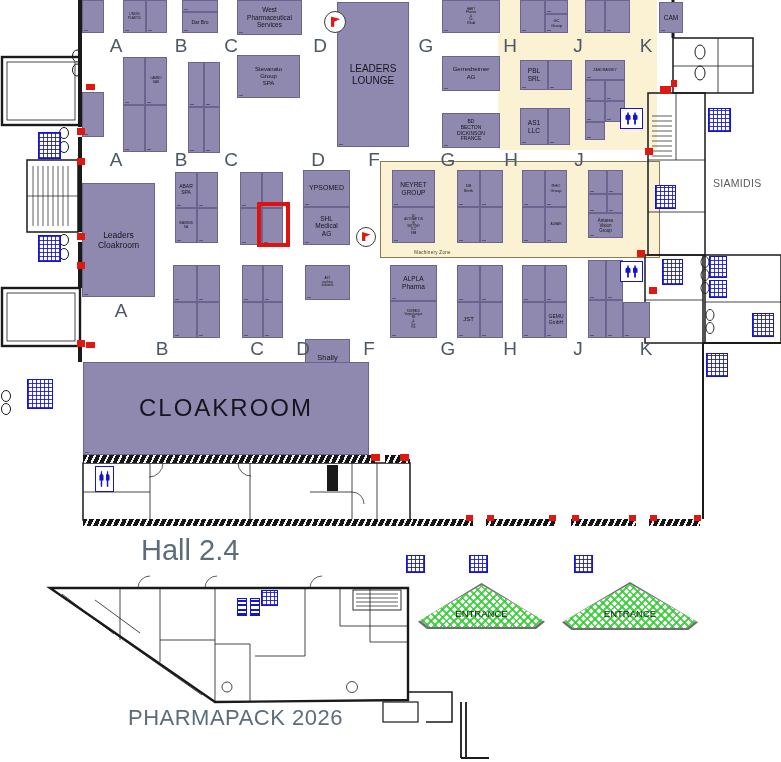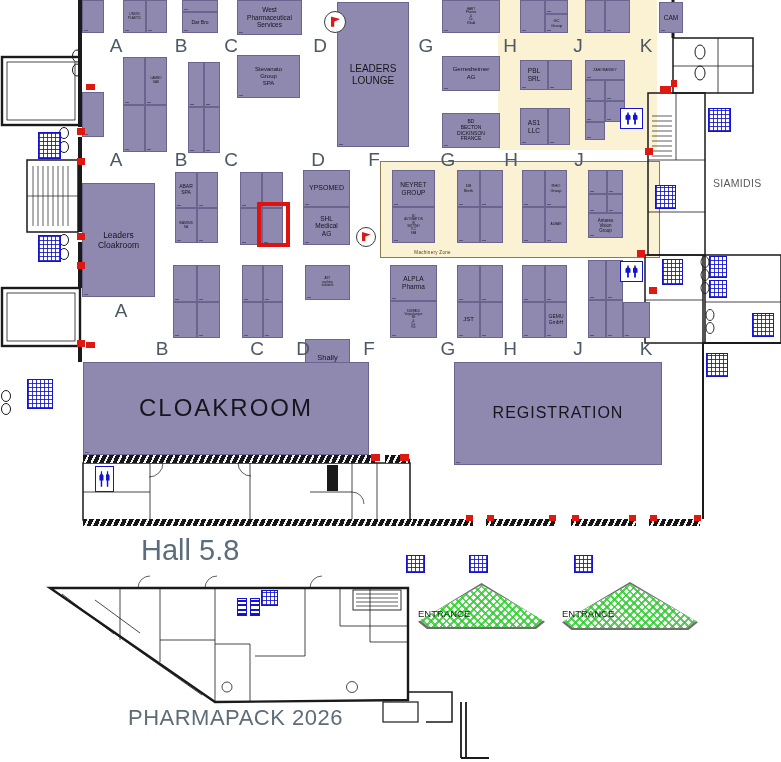--- a/index.html
+++ b/index.html
@@ -41,21 +41,21 @@
   .icon-flag{border:1.6px solid #3c3c3c;border-radius:50%;background:#fff;}
   .flag-inner{position:absolute;left:28%;top:22%;width:48%;height:52%;background:#E01812;
     clip-path:polygon(0 0,100% 26%,38% 52%,38% 100%,0 100%);}
   .entrance{position:absolute;z-index:2;}
   .tri-outer{position:absolute;inset:0;background:#6e6e6e;clip-path:polygon(50% 0,100% 84%,93% 100%,7% 100%,0 84%);}
   .tri-inner{position:absolute;inset:2px;
     background:
       repeating-linear-gradient(45deg,rgba(44,203,44,.8) 0 2px,transparent 2px 5.5px),
       repeating-linear-gradient(-45deg,rgba(44,203,44,.8) 0 2px,transparent 2px 5.5px),#fff;
     clip-path:polygon(50% 0,100% 84%,93% 100%,7% 100%,0 84%);}
-  .ent-label{position:absolute;left:0;right:0;top:55%;text-align:left;font-size:9.5px;color:#1c1c1c;z-index:1;}
+  .ent-label{position:absolute;left:0;right:0;top:55%;text-align:center;font-size:9.5px;color:#1c1c1c;z-index:1;}
 </style>
 </head>
 <body>
 
 <div id="plan">
 
   <svg viewBox="0 0 781 762" width="781" height="762">
     <g fill="none" stroke="#1a1a1a">
       <path stroke-width="4" d="M80 0V127M80 137V232M80 242V288M80 346V362"></path>
       <rect x="2" y="57" width="78" height="68" stroke-width="2.4"></rect>
@@ -100,21 +100,21 @@
       <circle cx="352" cy="687" r="5.5" stroke-width=".8"></circle>
       <rect x="353" y="590" width="48" height="20" stroke-width=".9"></rect>
       <path stroke-width=".7" d="M356 594h42M356 598h42M356 602h42M356 606h42"></path>
       <path stroke-width=".7" d="M138 588a12 12 0 0 1 12-12M310 588a12 12 0 0 1 12-12M205 588a12 12 0 0 1 12-12"></path>
       <path stroke-width="1.5" d="M408 692h44v30h-26"></path>
       <rect x="383" y="702" width="35" height="20" stroke-width="1.2"></rect>
       <path stroke-width="1.8" d="M466 702v56M461 702v56M461 758h28"></path>
     </g>
   </svg>
 
-  <div class="maplabel" id="hall-label">Hall 5.8</div>
+  <div class="maplabel" id="hall-label">Hall 2.4</div>
   <div class="maplabel" id="event-label">PHARMAPACK 2026</div>
   <div class="maplabel" id="catering-label">SIAMIDIS</div>
 <div class="zone" style="left: 498px; top: 0px; width: 159px; height: 150px; background: rgb(251, 242, 211);"></div>
     <div class="zone" style="left: 380px; top: 161px; width: 280px; height: 97px; background: rgb(251, 242, 211); border: 1.5px solid rgb(138, 122, 82);">
       <span class="zone-label">Machinery Zone</span>
     </div>
     <div class="hatchwall" style="left: 83px; top: 455px; width: 292px; height: 8px;"></div>
     <div class="hatchwall" style="left: 385px; top: 455px; width: 25px; height: 8px;"></div>
     <div class="hatchwall" style="left: 83px; top: 519px; width: 330px; height: 7px;"></div>
     <div class="hatchwall" style="left: 413px; top: 519px; width: 60px; height: 7px;"></div>
@@ -244,21 +244,20 @@
     <div class="booth" style="left: 545px; top: 265px; width: 22px; height: 37px; font-size: 3px;"></div>
     <div class="booth" style="left: 522px; top: 302px; width: 23px; height: 36px; font-size: 3px;"></div>
     <div class="booth" style="left: 545px; top: 302px; width: 22px; height: 36px; font-size: 5px;">GEMU
 GmbH</div>
     <div class="booth" style="left: 588px; top: 260px; width: 18px; height: 40px; font-size: 3px;"></div>
     <div class="booth" style="left: 606px; top: 260px; width: 17px; height: 40px; font-size: 3px;"></div>
     <div class="booth" style="left: 588px; top: 300px; width: 18px; height: 38px; font-size: 3px;"></div>
     <div class="booth" style="left: 606px; top: 300px; width: 17px; height: 38px; font-size: 3px;"></div>
     <div class="booth" style="left: 623px; top: 302px; width: 27px; height: 36px; font-size: 3px;"></div>
     <div class="booth" style="left: 83px; top: 362px; width: 286px; height: 93px; font-size: 24px; letter-spacing: 2px;">CLOAKROOM</div>
-    <div class="booth" style="left: 454px; top: 362px; width: 208px; height: 103px; font-size: 16px; letter-spacing: 1px;">REGISTRATION</div>
     <div class="letter" style="left: 116px; top: 35px;">A</div>
     <div class="letter" style="left: 181px; top: 35px;">B</div>
     <div class="letter" style="left: 231px; top: 35px;">C</div>
     <div class="letter" style="left: 320px; top: 35px;">D</div>
     <div class="letter" style="left: 426px; top: 35px;">G</div>
     <div class="letter" style="left: 510px; top: 35px;">H</div>
     <div class="letter" style="left: 578px; top: 35px;">J</div>
     <div class="letter" style="left: 646px; top: 35px;">K</div>
     <div class="letter" style="left: 116px; top: 149px;">A</div>
     <div class="letter" style="left: 181px; top: 149px;">B</div>

